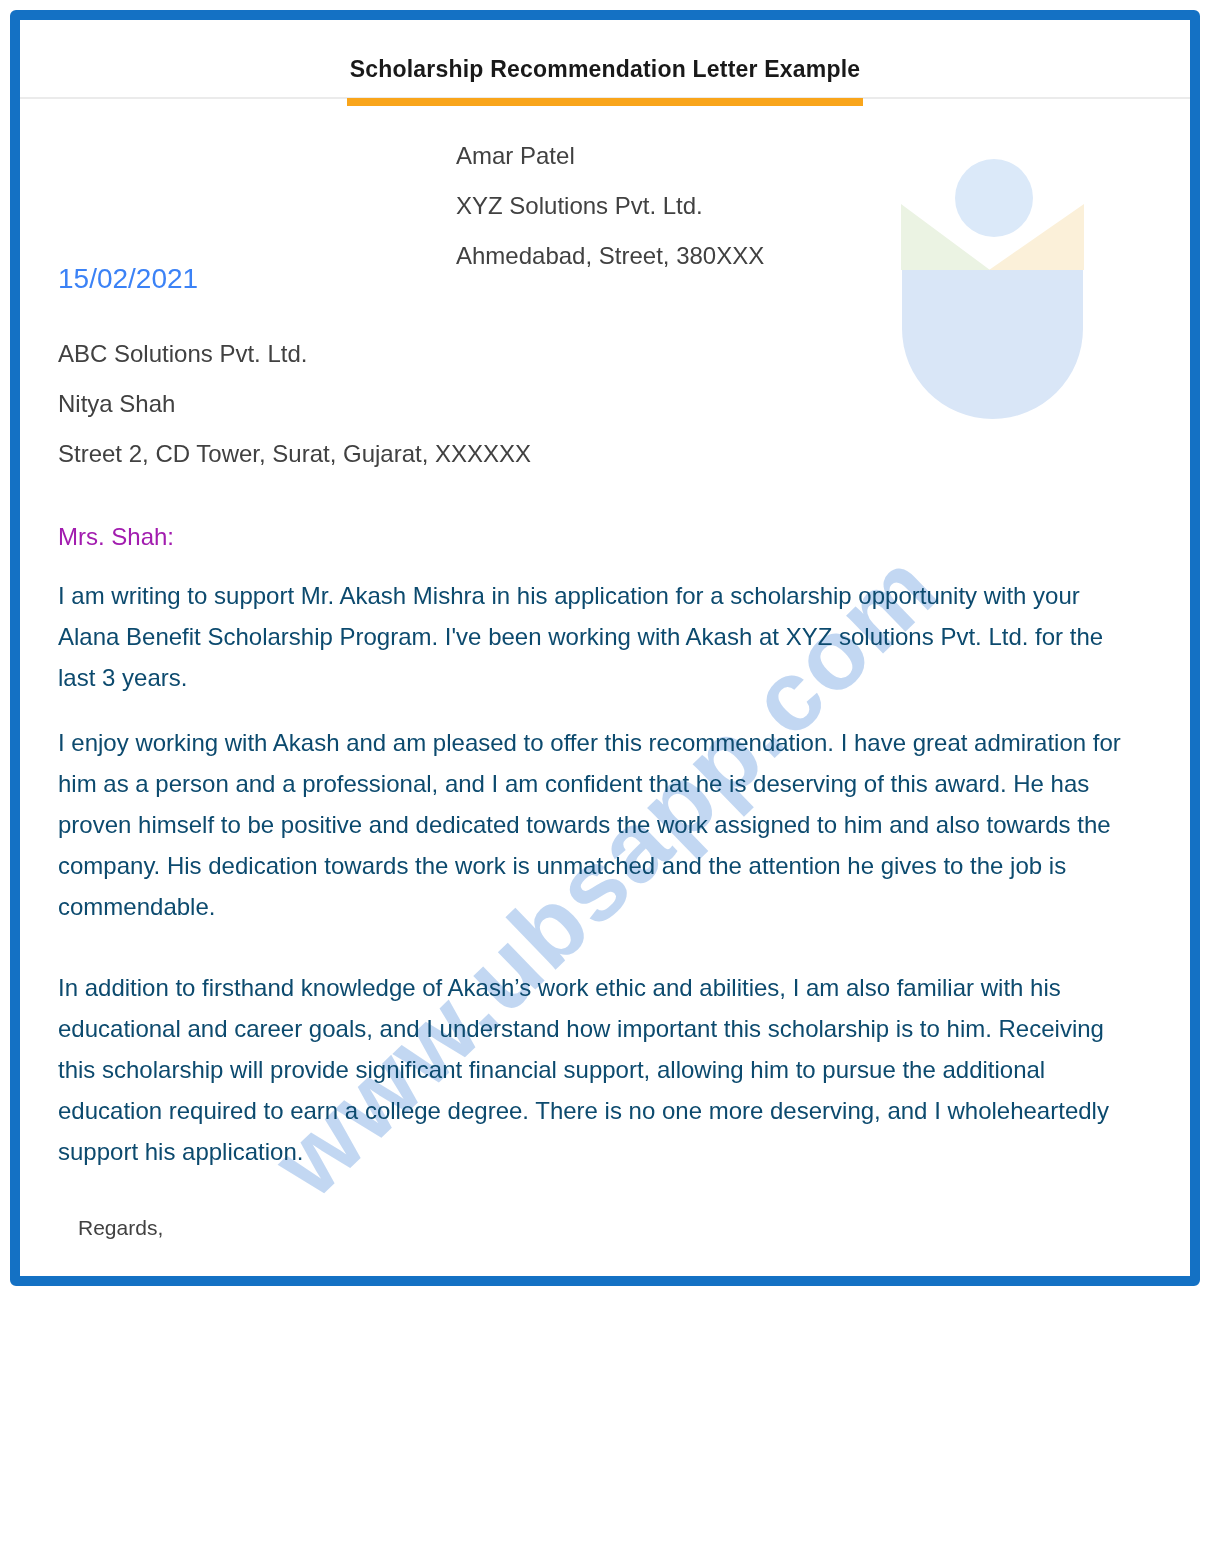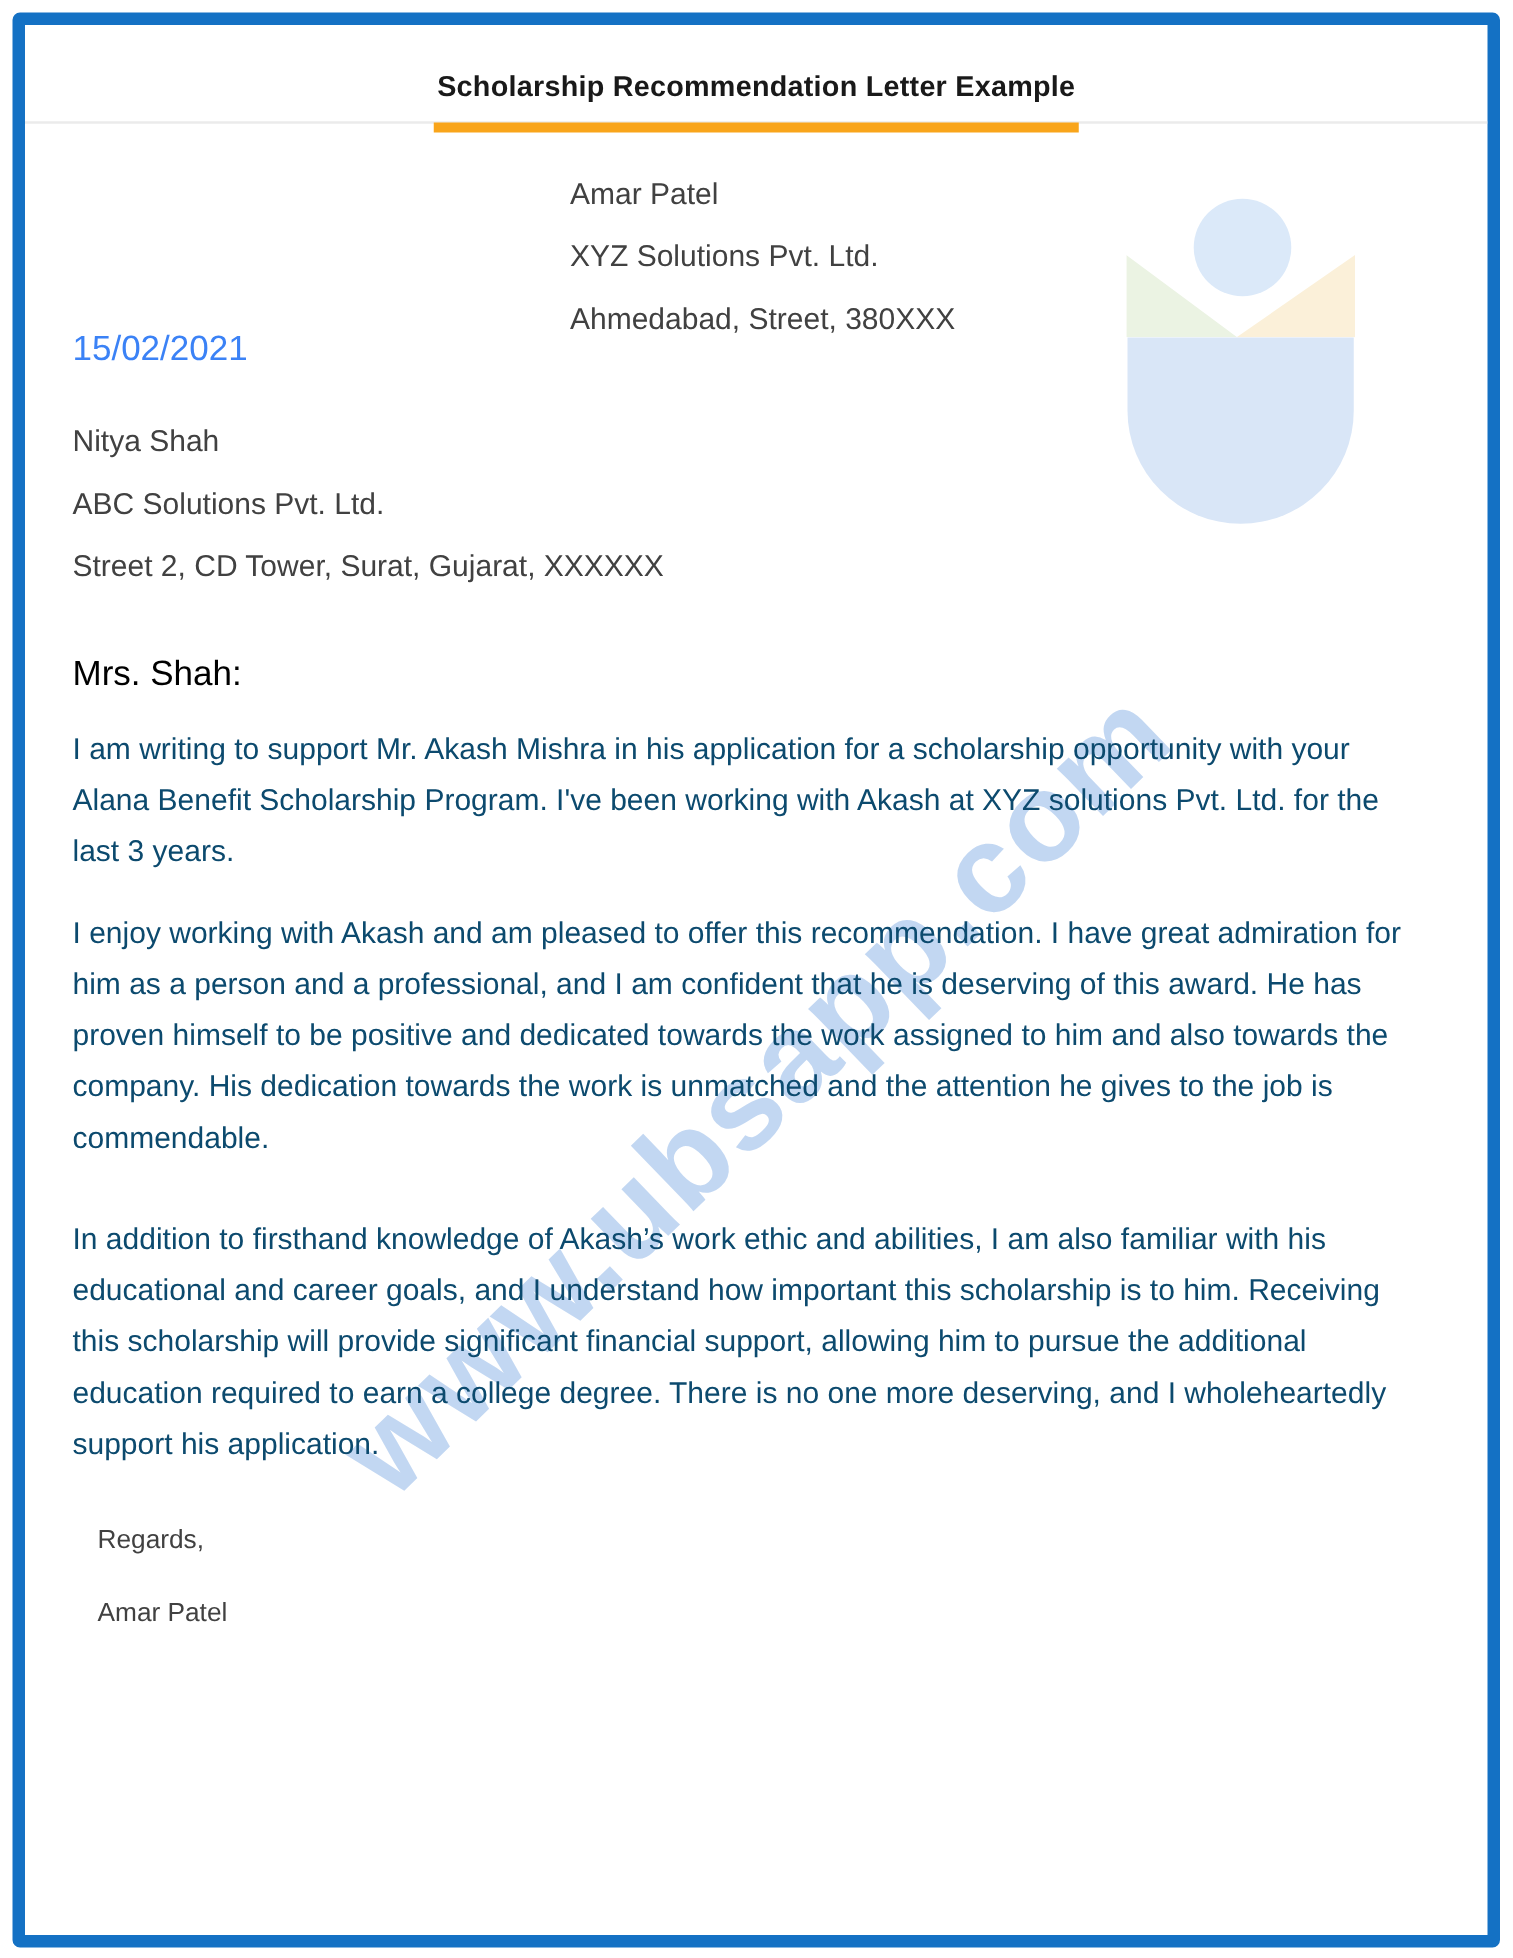--- a/index.html
+++ b/index.html
@@ -5,21 +5,21 @@
   html,body { margin:0; padding:0; }
   body {
     width:1210px; height:1566px;
     background:#ffffff;
     font-family:"Liberation Sans","DejaVu Sans",sans-serif;
     position:relative;
     overflow:hidden;
   }
   .frame {
     position:absolute; left:10px; top:10px;
-    width:1190px; height:1548px;
+    width:1190px; height:1276px;
     border:10px solid #1471c4;
     border-radius:6px;
     box-sizing:border-box;
     background:#ffffff;
     overflow:hidden;
   }
   
   .letter-header {
     position:relative;
     height:77px;
@@ -64,21 +64,21 @@
   .logo-body  { left:1px; top:111px; width:181px; height:149px; background:#d9e6f7;
                 border-radius:0 0 91px 91px; }
 
   
   .sender-block {
     position:absolute; left:436px; top:32px; z-index:1;
     font-size:24px; line-height:50px; color:#414141;
   }
   .date-line      { margin:164px 0 0 38px; font-size:28px; color:#3b82f6; }
   .recipient-block{ margin:34px 0 0 38px;  font-size:24px; line-height:50px; color:#414141; }
-  .salutation     { margin:44px 0 0 38px;  font-size:28px; color:#000000; }
+  .salutation     { margin:44px 0 0 38px;  font-size:24px; color:#a21caf; }
   .para {
     margin:24px 58px 0 38px;
     font-size:24px; line-height:41px;
     color:#0c4a6e;
   }
   .para.spaced { margin-top:40px; }
   .closing-block { margin:44px 0 0 58px; font-size:21px; color:#414141; }
   .signature-name { margin-top:35px; }
 </style>
 </head>
@@ -104,22 +104,22 @@
 
     <div class="sender-block">
       <div>Amar Patel</div>
       <div>XYZ Solutions Pvt. Ltd.</div>
       <div>Ahmedabad, Street, 380XXX</div>
     </div>
 
     <div class="date-line flow">15/02/2021</div>
 
     <div class="recipient-block flow">
+      <div>ABC Solutions Pvt. Ltd.</div>
       <div>Nitya Shah</div>
-      <div>ABC Solutions Pvt. Ltd.</div>
       <div>Street 2, CD Tower, Surat, Gujarat, XXXXXX</div>
     </div>
 
     <div class="salutation flow">Mrs. Shah:</div>
 
     <p class="para flow">I am writing to support Mr. Akash Mishra in his application for a scholarship opportunity with your Alana Benefit Scholarship Program. I've been working with Akash at XYZ solutions Pvt. Ltd. for the last 3 years.</p>
     <p class="para flow">I enjoy working with Akash and am pleased to offer this recommendation. I have great admiration for him as a person and a professional, and I am confident that he is deserving of this award. He has proven himself to be positive and dedicated towards the work assigned to him and also towards the company. His dedication towards the work is unmatched and the attention he gives to the job is commendable.</p>
     <p class="para spaced flow">In addition to firsthand knowledge of Akash’s work ethic and abilities, I am also familiar with his educational and career goals, and I understand how important this scholarship is to him. Receiving this scholarship will provide significant financial support, allowing him to pursue the additional education required to earn a college degree. There is no one more deserving, and I wholeheartedly support his application.</p>
 
     <div class="closing-block flow">

